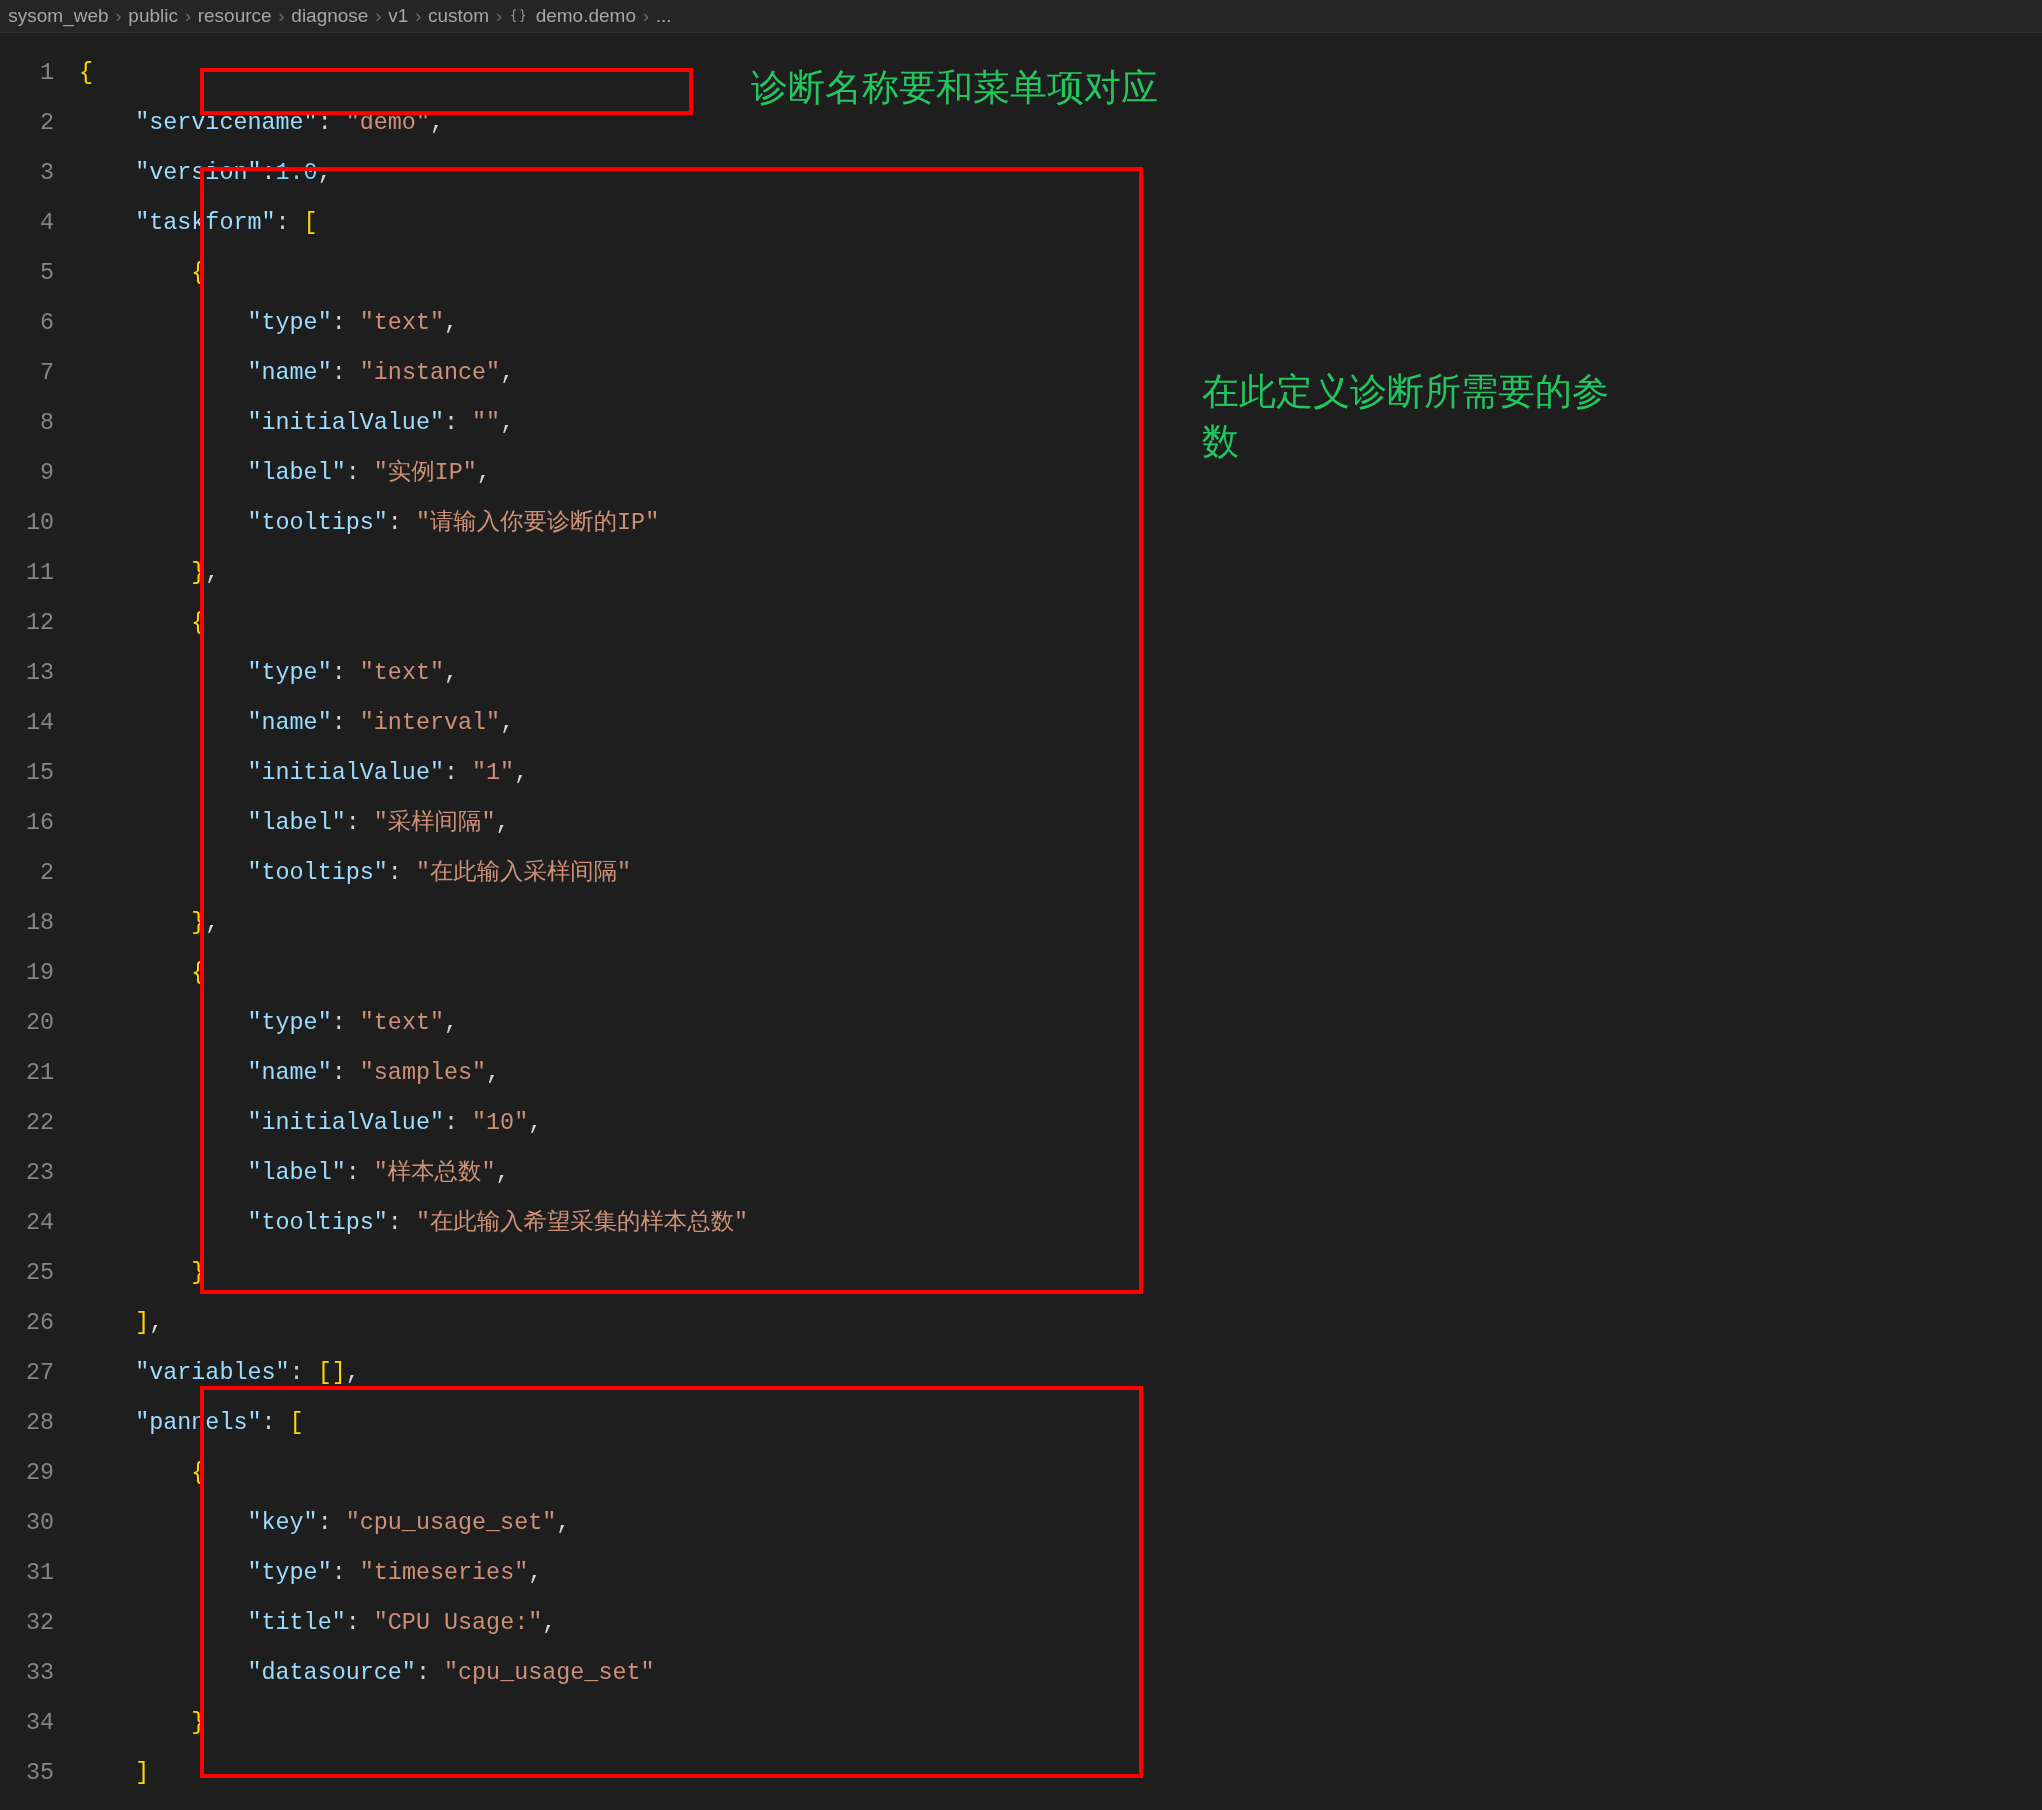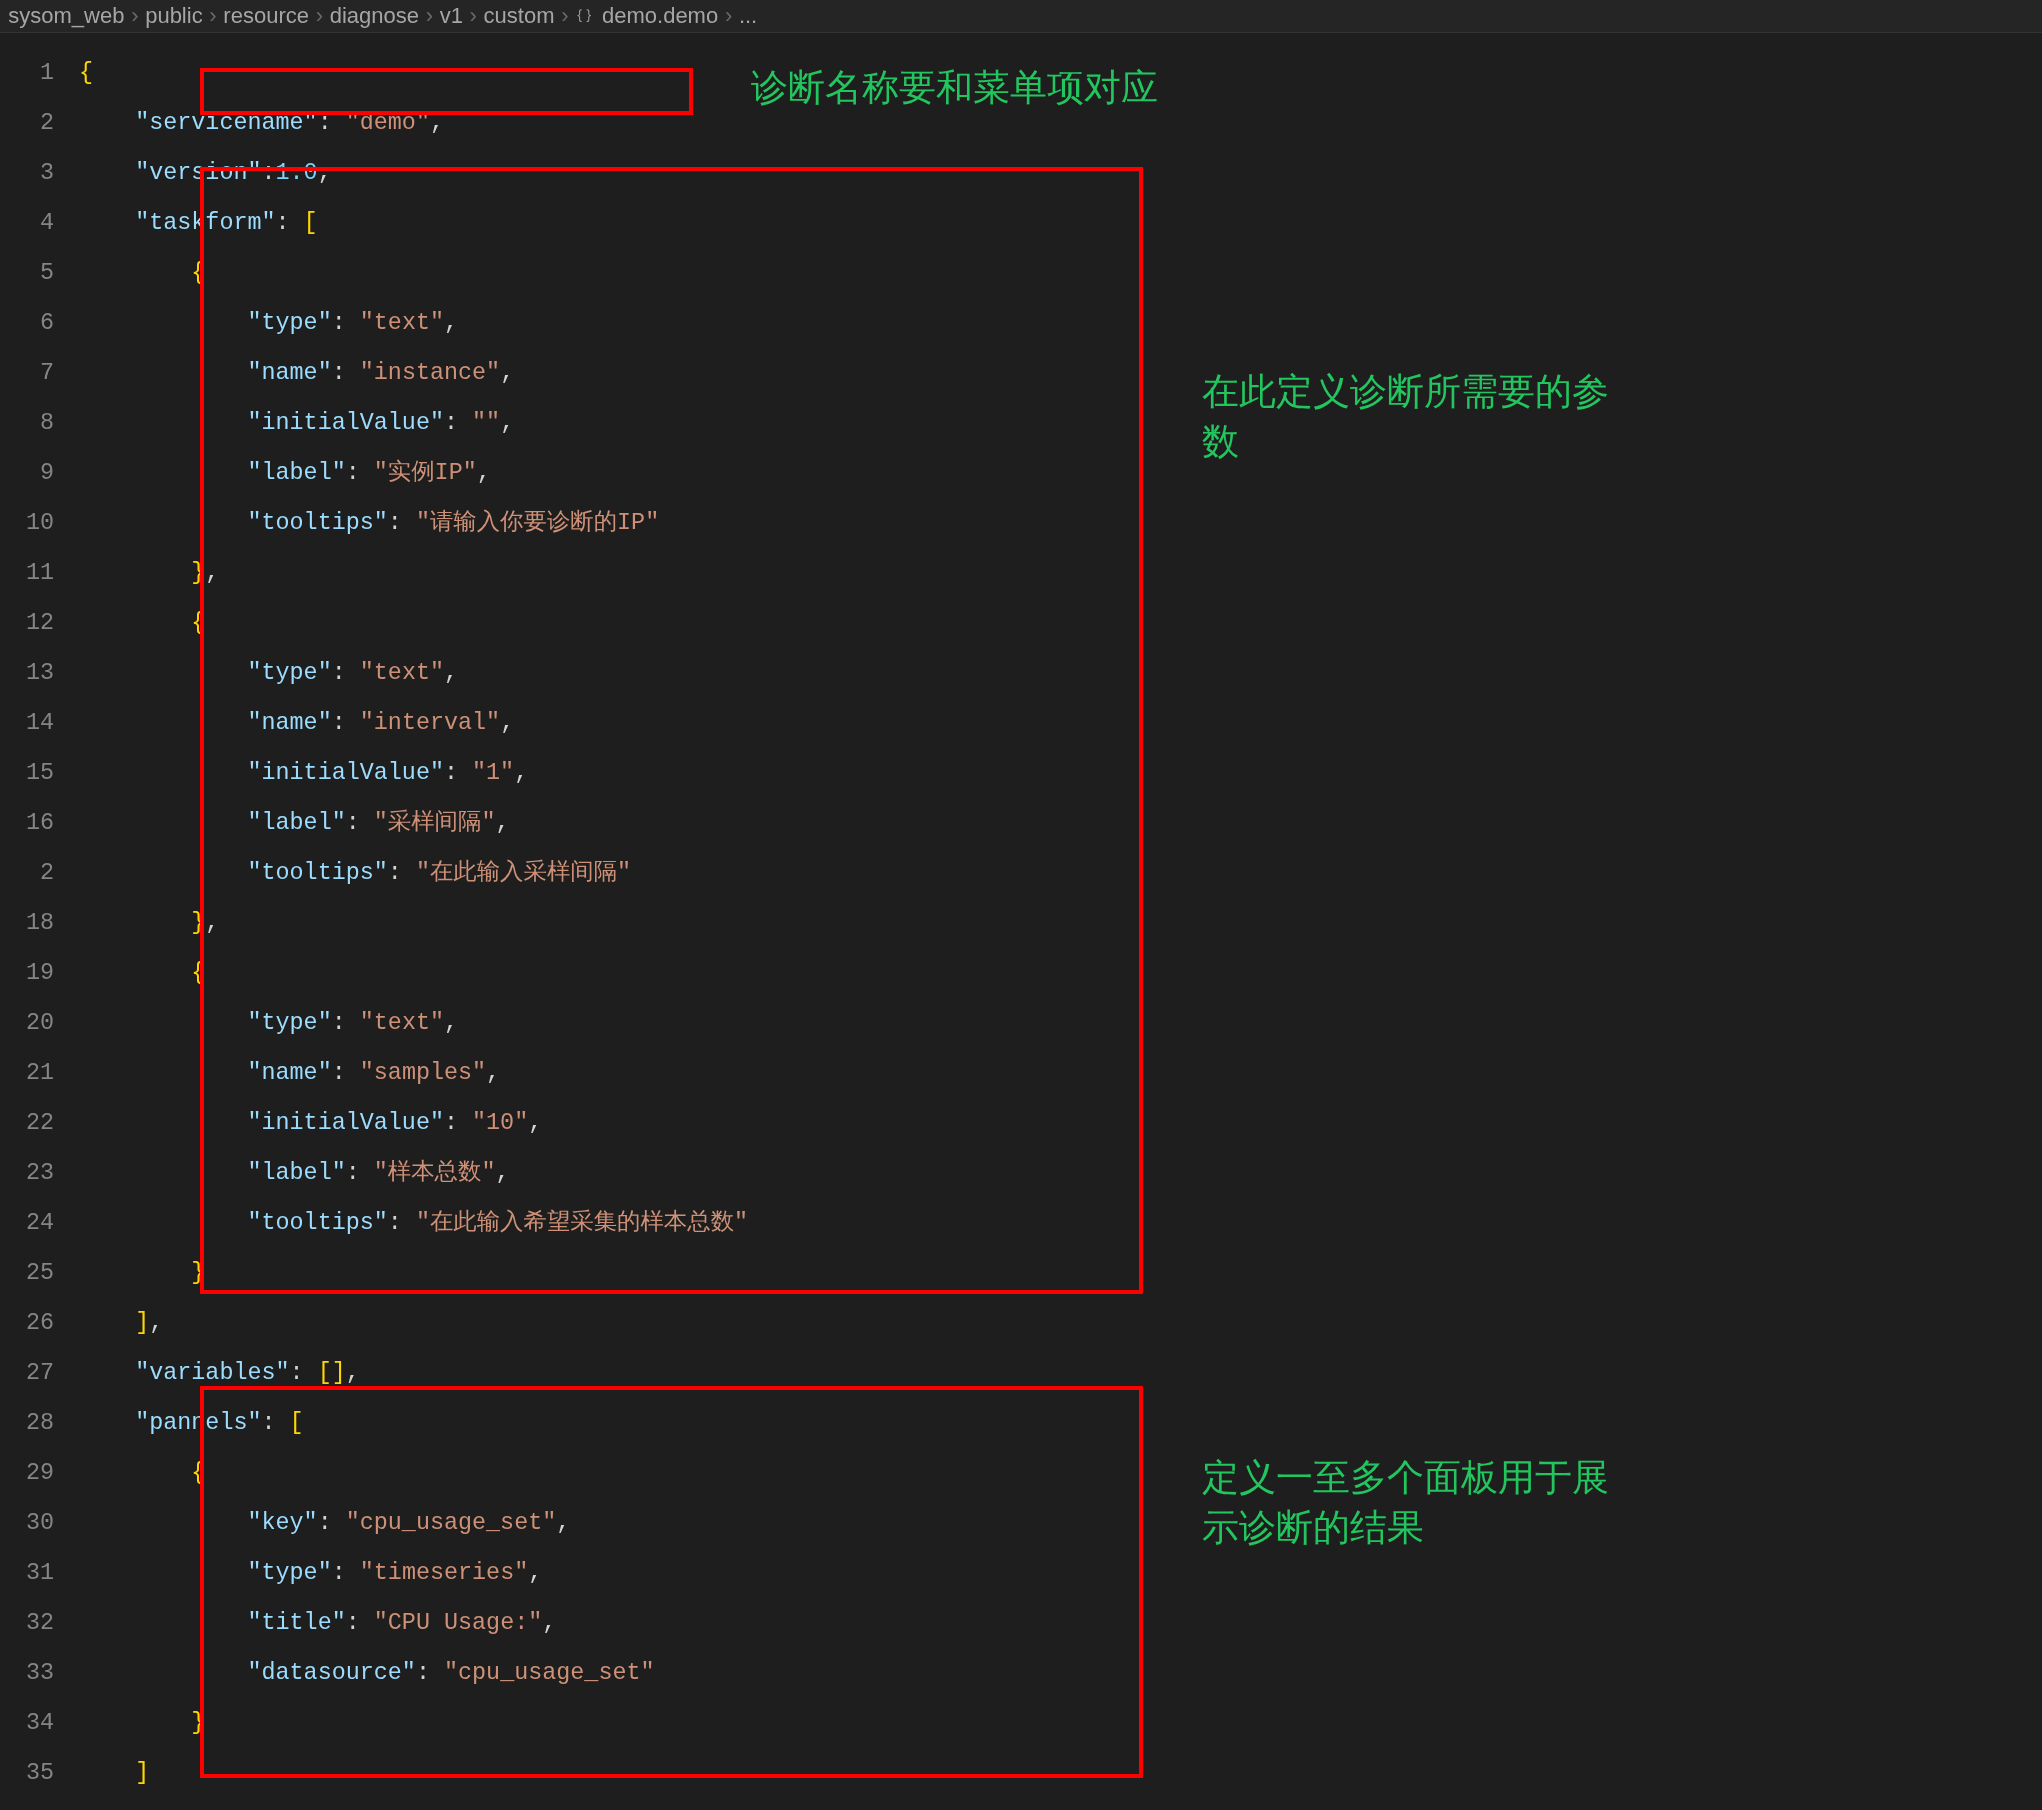--- a/index.html
+++ b/index.html
@@ -11,21 +11,21 @@
       overflow: hidden;
     }
     .container { width: 2042px; height: 1810px; position: relative; }
     .breadcrumbs {
       height: 33px;
       display: flex;
       align-items: center;
       padding-left: 8.3px;
       gap: 6.7px;
       color: #a6a6a6;
-      font-size: 22px;
+      font-size: 19px;
       font-family: -apple-system,BlinkMacSystemFont,'Segoe UI',sans-serif;
       border-bottom: 0.8px solid #333;
       background: #252526;
     }
     .breadcrumbs .sep { color: #6a6a6a; }
     .bc-icon { display: inline-flex; align-items: center; margin-right: 1.7px; color: #999; }
     .editor { display: flex; height: calc(100% - 33px); position: relative; }
     .gutter {
       width: 79px;
       flex: 0 0 79px;
@@ -133,16 +133,15 @@
       </div>
     <div class="code" id="code"><div><span class="ind"></span><span class="t-brkt">{</span></div><div><span class="ind">    </span><span class="t-key">"servicename"</span><span class="t-punc">: </span><span class="t-str">"demo"</span><span class="t-punc">,</span></div><div><span class="ind">    </span><span class="t-key">"version"</span><span class="t-punc">:</span><span class="t-num">1.0</span><span class="t-punc">,</span></div><div><span class="ind">    </span><span class="t-key">"taskform"</span><span class="t-punc">: </span><span class="t-brkt">[</span></div><div><span class="ind">        </span><span class="t-brkt">{</span></div><div><span class="ind">            </span><span class="t-key">"type"</span><span class="t-punc">: </span><span class="t-str">"text"</span><span class="t-punc">,</span></div><div><span class="ind">            </span><span class="t-key">"name"</span><span class="t-punc">: </span><span class="t-str">"instance"</span><span class="t-punc">,</span></div><div><span class="ind">            </span><span class="t-key">"initialValue"</span><span class="t-punc">: </span><span class="t-str">""</span><span class="t-punc">,</span></div><div><span class="ind">            </span><span class="t-key">"label"</span><span class="t-punc">: </span><span class="t-str">"实例IP"</span><span class="t-punc">,</span></div><div><span class="ind">            </span><span class="t-key">"tooltips"</span><span class="t-punc">: </span><span class="t-str">"请输入你要诊断的IP"</span></div><div><span class="ind">        </span><span class="t-brkt">}</span><span class="t-punc">,</span></div><div><span class="ind">        </span><span class="t-brkt">{</span></div><div><span class="ind">            </span><span class="t-key">"type"</span><span class="t-punc">: </span><span class="t-str">"text"</span><span class="t-punc">,</span></div><div><span class="ind">            </span><span class="t-key">"name"</span><span class="t-punc">: </span><span class="t-str">"interval"</span><span class="t-punc">,</span></div><div><span class="ind">            </span><span class="t-key">"initialValue"</span><span class="t-punc">: </span><span class="t-str">"1"</span><span class="t-punc">,</span></div><div><span class="ind">            </span><span class="t-key">"label"</span><span class="t-punc">: </span><span class="t-str">"采样间隔"</span><span class="t-punc">,</span></div><div><span class="ind">            </span><span class="t-key">"tooltips"</span><span class="t-punc">: </span><span class="t-str">"在此输入采样间隔"</span></div><div><span class="ind">        </span><span class="t-brkt">}</span><span class="t-punc">,</span></div><div><span class="ind">        </span><span class="t-brkt">{</span></div><div><span class="ind">            </span><span class="t-key">"type"</span><span class="t-punc">: </span><span class="t-str">"text"</span><span class="t-punc">,</span></div><div><span class="ind">            </span><span class="t-key">"name"</span><span class="t-punc">: </span><span class="t-str">"samples"</span><span class="t-punc">,</span></div><div><span class="ind">            </span><span class="t-key">"initialValue"</span><span class="t-punc">: </span><span class="t-str">"10"</span><span class="t-punc">,</span></div><div><span class="ind">            </span><span class="t-key">"label"</span><span class="t-punc">: </span><span class="t-str">"样本总数"</span><span class="t-punc">,</span></div><div><span class="ind">            </span><span class="t-key">"tooltips"</span><span class="t-punc">: </span><span class="t-str">"在此输入希望采集的样本总数"</span></div><div><span class="ind">        </span><span class="t-brkt">}</span></div><div><span class="ind">    </span><span class="t-brkt">]</span><span class="t-punc">,</span></div><div><span class="ind">    </span><span class="t-key">"variables"</span><span class="t-punc">: </span><span class="t-brkt">[]</span><span class="t-punc">,</span></div><div><span class="ind">    </span><span class="t-key">"pannels"</span><span class="t-punc">: </span><span class="t-brkt">[</span></div><div><span class="ind">        </span><span class="t-brkt">{</span></div><div><span class="ind">            </span><span class="t-key">"key"</span><span class="t-punc">: </span><span class="t-str">"cpu_usage_set"</span><span class="t-punc">,</span></div><div><span class="ind">            </span><span class="t-key">"type"</span><span class="t-punc">: </span><span class="t-str">"timeseries"</span><span class="t-punc">,</span></div><div><span class="ind">            </span><span class="t-key">"title"</span><span class="t-punc">: </span><span class="t-str">"CPU Usage:"</span><span class="t-punc">,</span></div><div><span class="ind">            </span><span class="t-key">"datasource"</span><span class="t-punc">: </span><span class="t-str">"cpu_usage_set"</span></div><div><span class="ind">        </span><span class="t-brkt">}</span></div><div><span class="ind">    </span><span class="t-brkt">]</span></div><div><span class="ind"></span></div></div>
   </div>
 
   <div class="annot-box" style="left:200px; top:68px;  width:493px; height:47px;"></div>
   <div class="annot-box" style="left:200px; top:167px; width:943px; height:1127px;"></div>
   <div class="annot-box" style="left:200px; top:1386px; width:943px; height:392px;"></div>
 
   <div class="annot" style="left:751px; top:63px;">诊断名称要和菜单项对应</div>
   <div class="annot" style="left:1202px; top:351px; width:434px;margin-top:16px;">在此定义诊断所需要的参数</div>
-  <div class="annot" style="left:1202px; top:1453px; width:434px;">定义一至多个面板用于展示诊断的结果</div>
 
 </div>
 
 
 </body></html>

